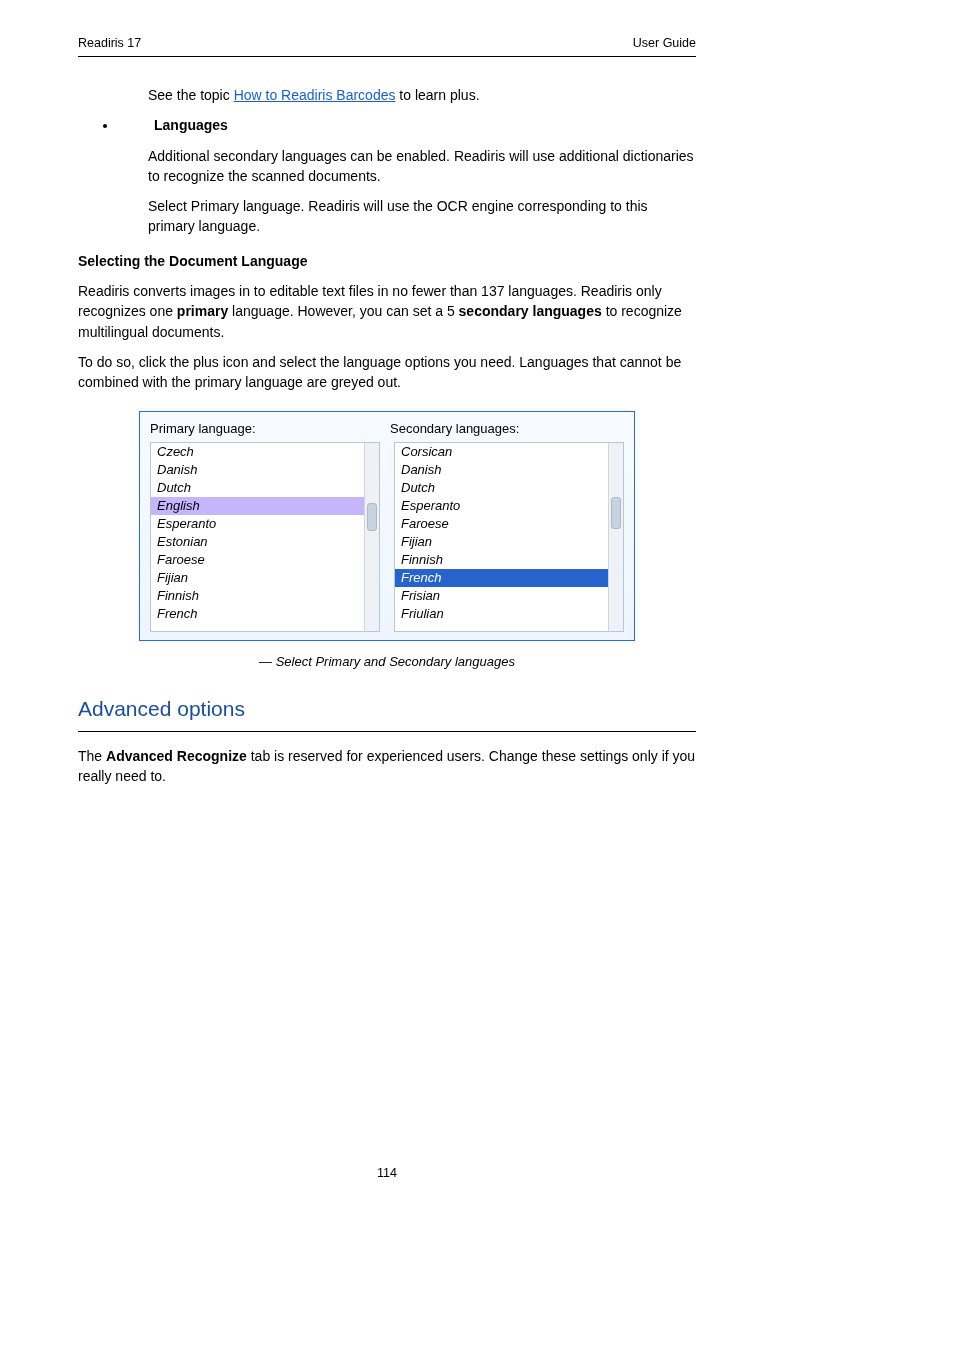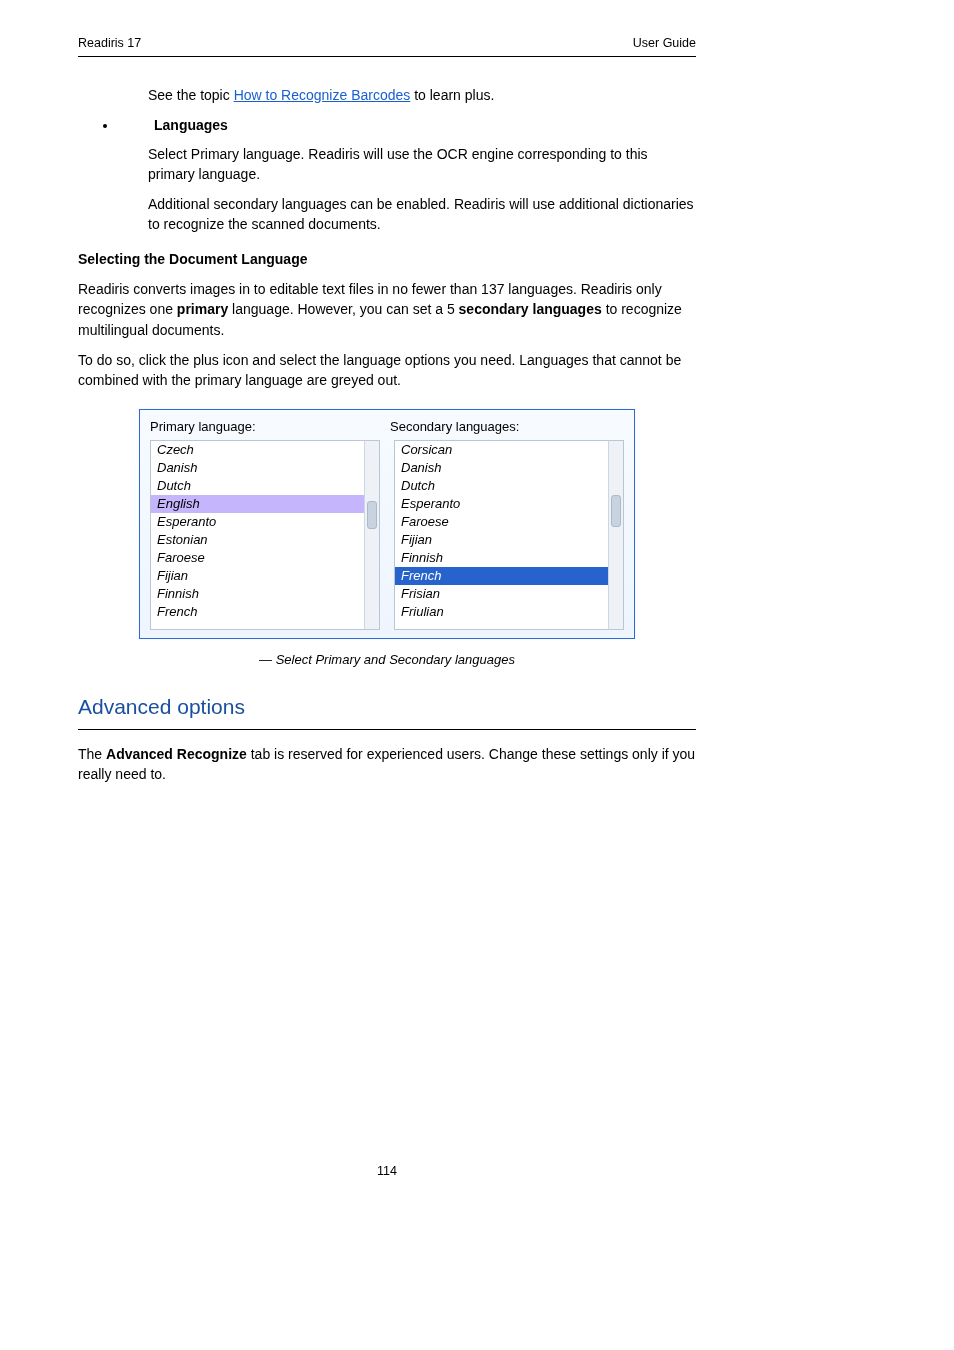--- a/index.html
+++ b/index.html
@@ -144,29 +144,29 @@
 
   <div class="topline">
     <span>Readiris 17</span>
     <span class="right">User Guide</span>
   </div>
   <hr class="rule">
 
   <div class="body">
 
     <p class="para" style="padding-left:70px">
-      <span>See the topic </span><a href="#" style="color:#1a5fd0; text-decoration:underline">How to Recognize Barcodes</a><span> to learn plus.</span>
+      <span>See the topic </span><a href="#" style="color:#1a5fd0; text-decoration:underline">How to Readiris Barcodes</a><span> to learn plus.</span>
     </p>
 
     <ul class="bullets">
       <li><b>Languages</b></li>
     </ul>
 
+    <p class="para indent2b">Additional secondary languages can be enabled. Readiris will use additional dictionaries to recognize the scanned documents.</p>
     <p class="para indent2">Select Primary language. Readiris will use the OCR engine corresponding to this primary language.</p>
-    <p class="para indent2b">Additional secondary languages can be enabled. Readiris will use additional dictionaries to recognize the scanned documents.</p>
 
     <p class="subhead"><b>Selecting the Document Language</b></p>
 
     <p class="para">
       <span>Readiris converts images in to editable text files in no fewer than 137 languages. Readiris only recognizes one </span><b>primary</b><span> language. However, you can set a 5 </span><b>secondary languages</b><span> to recognize multilingual documents.</span>
     </p>
 
     <p class="para">To do so, click the plus icon and select the language options you need. Languages that cannot be combined with the primary language are greyed out.</p>
 
     <div class="figure-wrap">

